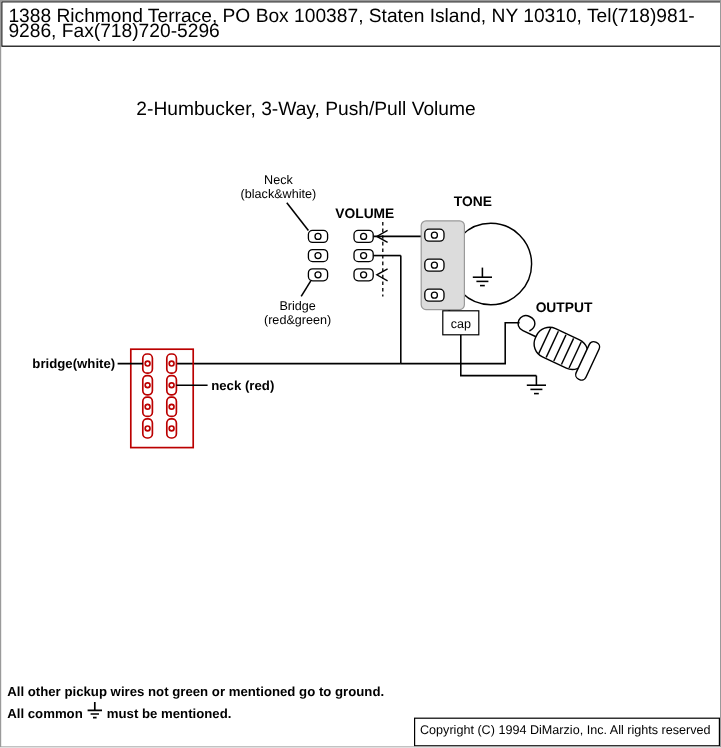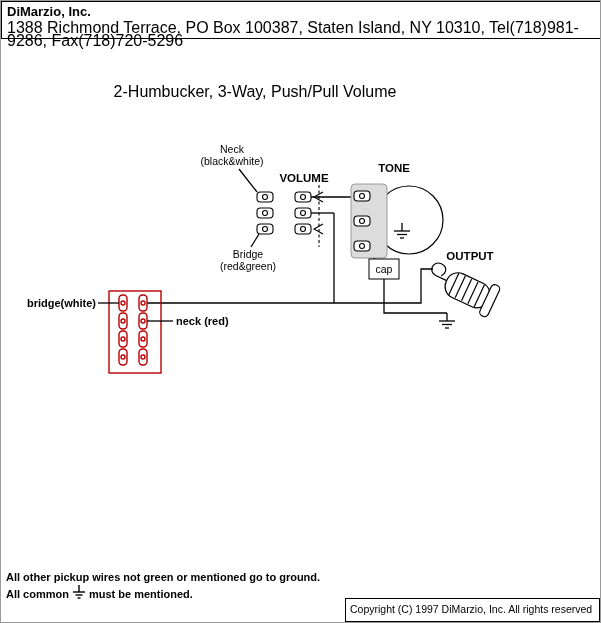--- a/index.html
+++ b/index.html
@@ -31,21 +31,20 @@
     border:1px solid #000;box-sizing:border-box;background:#fff;
     font-size:10.5px;line-height:21px;padding-left:4px;white-space:nowrap;overflow:hidden;
   }
 </style>
 </head>
 <body>
 
 <div class="page">
 
   <div class="header-box">
-    <div class="company">DiMarzio, Inc.</div>
     <div class="address">1388 Richmond Terrace, PO Box 100387, Staten Island, NY 10310, Tel(718)981-9286, Fax(718)720-5296</div>
   </div>
 
   <div class="title-wrap">
     <div class="title-1">2-Humbucker, 3-Way, Push/Pull Volume</div>
   </div>
 
   <svg class="diagram" viewBox="0 0 601 623">
     <defs>
       <g id="lugH">
@@ -162,16 +161,16 @@
             <line x1="7" y1="0" x2="7" y2="7"></line>
             <line x1="1" y1="7" x2="13" y2="7"></line>
             <line x1="3.5" y1="10" x2="10.5" y2="10"></line>
             <line x1="5.5" y1="13" x2="8.5" y2="13"></line>
           </g>
         </svg><span>must be mentioned.</span>
     </div>
   </div>
 
   <div class="copyright-box">
-    <span>Copyright (C) 1997 DiMarzio, Inc. All rights reserved</span>
+    <span>Copyright (C) 1994 DiMarzio, Inc. All rights reserved</span>
   </div>
 
 </div>
 
 </body></html>

